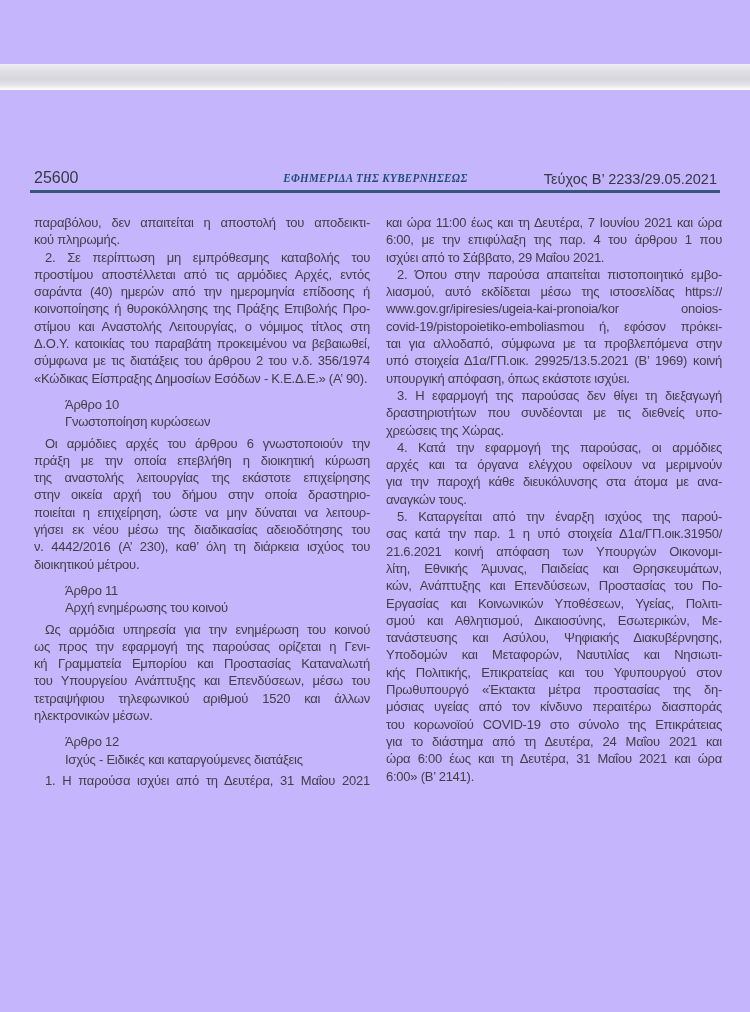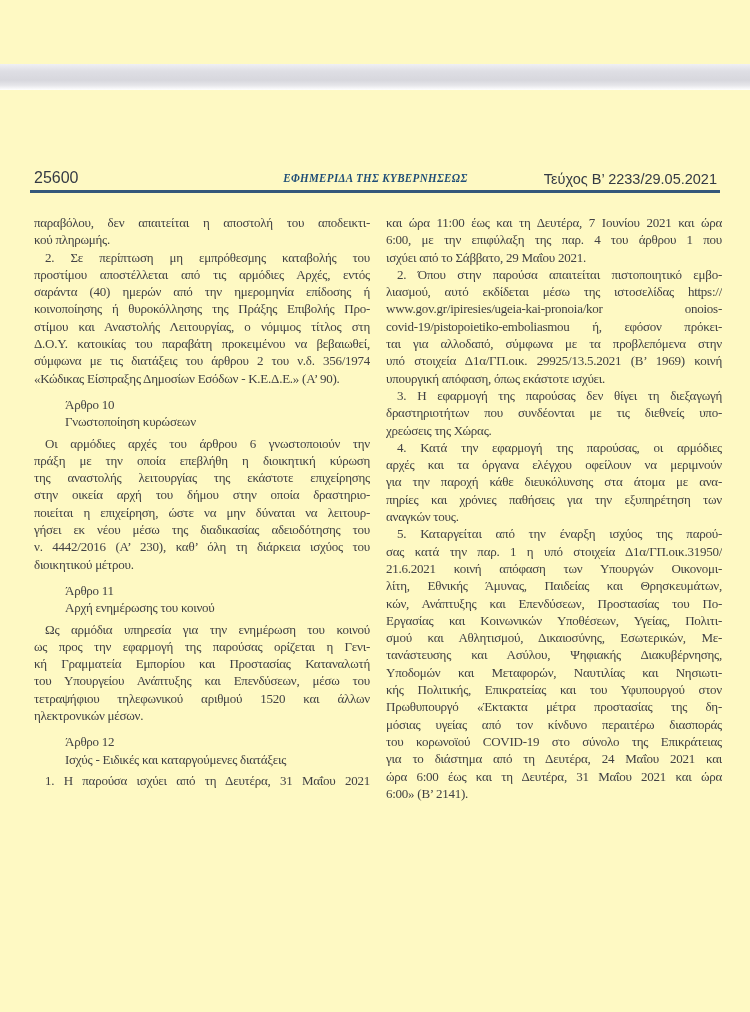--- a/index.html
+++ b/index.html
@@ -1,20 +1,20 @@
 <!DOCTYPE html>
 <html lang="el"><head>
 <meta charset="utf-8">
 <style>
   html, body { margin: 0; padding: 0; background: #ffffff; }
   #page {
     position: relative;
     width: 750px;
     height: 1012px;
-    background: #fef9c3;
+    background: #c4b5fd;
     overflow: hidden;
     font-family: "Liberation Sans", "DejaVu Sans", sans-serif;
   }
 
   
   #edge-band {
     position: absolute;
     left: 0; top: 64px;
     width: 750px; height: 26px;
     background: linear-gradient(180deg,
@@ -56,21 +56,21 @@
   
   #body-columns {
     position: absolute; left: 34px; top: 214px;
     width: 688px;
     display: flex;
     gap: 16px;
     color: #414144;
     font-size: 13px;
     letter-spacing: -0.25px;
   }
-  .column { width: 336px; font-family: Liberation Serif, serif; }
+  .column { width: 336px; }
 
   .ln {
     height: 17.3px;
     line-height: 17.3px;
     overflow: hidden;
     text-align: justify;
     text-align-last: justify;
   }
   .ln.l { text-align-last: left; }          
   .ln.f { text-indent: 11px; }              
@@ -161,21 +161,20 @@
         </div>
         <div class="blk paragraph">
           <div class="ln f">3. Η εφαρμογή της παρούσας δεν θίγει τη διεξαγωγή</div>
           <div class="ln j">δραστηριοτήτων που συνδέονται με τις διεθνείς υπο-</div>
           <div class="ln l">χρεώσεις της Χώρας.</div>
         </div>
         <div class="blk paragraph">
           <div class="ln f">4. Κατά την εφαρμογή της παρούσας, οι αρμόδιες</div>
           <div class="ln j">αρχές και τα όργανα ελέγχου οφείλουν να μεριμνούν</div>
           <div class="ln j">για την παροχή κάθε διευκόλυνσης στα άτομα με ανα-</div>
-          <div class="ln j">πηρίες και χρόνιες παθήσεις για την εξυπηρέτηση των</div>
           <div class="ln l">αναγκών τους.</div>
         </div>
         <div class="blk paragraph">
           <div class="ln f">5. Καταργείται από την έναρξη ισχύος της παρού-</div>
           <div class="ln j">σας κατά την παρ. 1 η υπό στοιχεία Δ1α/ΓΠ.οικ.31950/</div>
           <div class="ln j">21.6.2021 κοινή απόφαση των Υπουργών Οικονομι-</div>
           <div class="ln j">λίτη, Εθνικής Άμυνας, Παιδείας και Θρησκευμάτων,</div>
           <div class="ln j">κών, Ανάπτυξης και Επενδύσεων, Προστασίας του Πο-</div>
           <div class="ln j">Εργασίας και Κοινωνικών Υποθέσεων, Υγείας, Πολιτι-</div>
           <div class="ln j">σμού και Αθλητισμού, Δικαιοσύνης, Εσωτερικών, Με-</div>

